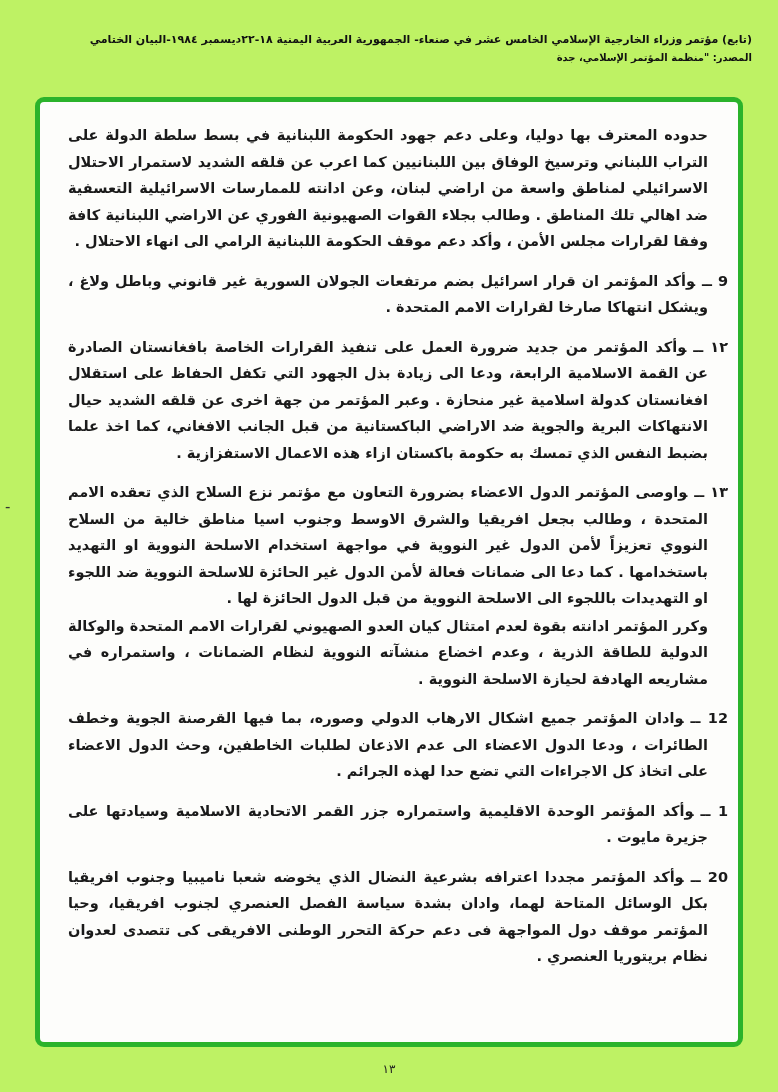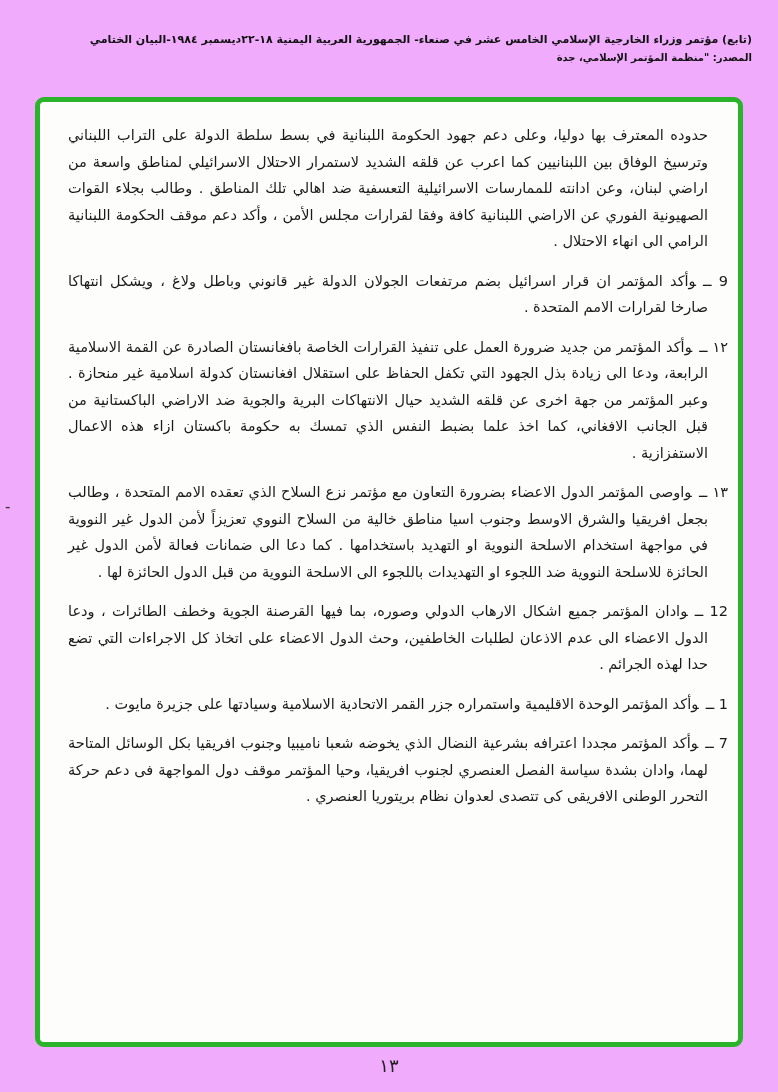--- a/index.html
+++ b/index.html
@@ -4,21 +4,21 @@
 <style>
   html, body {
     margin: 0;
     padding: 0;
     background: #ffffff;
   }
   .sheet {
     position: relative;
     width: 778px;
     height: 1092px;
-    background: #f0abfc;
+    background: #bef264;
     overflow: hidden;
     direction: rtl;
     font-family: "DejaVu Sans", sans-serif;
     color: #1a1a1a;
   }
   .header {
     position: absolute;
     top: 32px;
     right: 26px;
     left: 18px;
@@ -50,20 +50,21 @@
   .content {
     padding: 20px 10px 8px 28px;
     font-size: 14.5px;
     line-height: 26.5px;
     text-align: justify;
     color: #1a1a1a;
   }
   .para {
     margin: 0;
     padding-right: 20px;
+    font-weight: bold;
   }
   .intro {
     margin-bottom: 13px;
   }
   .item {
     margin-bottom: 13px;
   }
   .item .first {
     text-indent: -20px; 
   }
@@ -73,21 +74,21 @@
   .marker {
     margin-left: 7px;
     white-space: nowrap;
   }
   .pageno {
     position: absolute;
     bottom: 16px;
     left: 0;
     width: 100%;
     text-align: center;
-    font-size: 18px;
+    font-size: 12px;
     color: #222;
   }
   .stray-mark {
     position: absolute;
     top: 498px;
     left: 5px;
     font-size: 15px;
     color: #333;
     direction: ltr;
   }
@@ -103,41 +104,42 @@
   </div>
 
   <div class="stray-mark">-</div>
 
   <div class="frame">
     <div class="content">
 
       <p class="para intro">حدوده المعترف بها دوليا، وعلى دعم جهود الحكومة اللبنانية في بسط سلطة الدولة على التراب اللبناني وترسيخ الوفاق بين اللبنانيين كما اعرب عن قلقه الشديد لاستمرار الاحتلال الاسرائيلي لمناطق واسعة من اراضي لبنان، وعن ادانته للممارسات الاسرائيلية التعسفية ضد اهالي تلك المناطق . وطالب بجلاء القوات الصهيونية الفوري عن الاراضي اللبنانية كافة وفقا لقرارات مجلس الأمن ، وأكد دعم موقف الحكومة اللبنانية الرامي الى انهاء الاحتلال .</p>
 
       <div class="item">
-        <p class="para first"><span class="marker">9 ــ</span><span class="txt">وأكد المؤتمر ان قرار اسرائيل بضم مرتفعات الجولان الدولة غير قانوني وباطل ولاغ ، ويشكل انتهاكا صارخا لقرارات الامم المتحدة .</span></p>
+        <p class="para first"><span class="marker">9 ــ</span><span class="txt">وأكد المؤتمر ان قرار اسرائيل بضم مرتفعات الجولان السورية غير قانوني وباطل ولاغ ، ويشكل انتهاكا صارخا لقرارات الامم المتحدة .</span></p>
       </div>
 
       <div class="item">
         <p class="para first"><span class="marker">١٢ ــ</span><span class="txt">وأكد المؤتمر من جديد ضرورة العمل على تنفيذ القرارات الخاصة بافغانستان الصادرة عن القمة الاسلامية الرابعة، ودعا الى زيادة بذل الجهود التي تكفل الحفاظ على استقلال افغانستان كدولة اسلامية غير منحازة . وعبر المؤتمر من جهة اخرى عن قلقه الشديد حيال الانتهاكات البرية والجوية ضد الاراضي الباكستانية من قبل الجانب الافغاني، كما اخذ علما بضبط النفس الذي تمسك به حكومة باكستان ازاء هذه الاعمال الاستفزازية .</span></p>
       </div>
 
       <div class="item">
         <p class="para first"><span class="marker">١٣ ــ</span><span class="txt">واوصى المؤتمر الدول الاعضاء بضرورة التعاون مع مؤتمر نزع السلاح الذي تعقده الامم المتحدة ، وطالب بجعل افريقيا والشرق الاوسط وجنوب اسيا مناطق خالية من السلاح النووي تعزيزاً لأمن الدول غير النووية في مواجهة استخدام الاسلحة النووية او التهديد باستخدامها . كما دعا الى ضمانات فعالة لأمن الدول غير الحائزة للاسلحة النووية ضد اللجوء او التهديدات باللجوء الى الاسلحة النووية من قبل الدول الحائزة لها .</span></p>
+        <p class="para">وكرر المؤتمر ادانته بقوة لعدم امتثال كيان العدو الصهيوني لقرارات الامم المتحدة والوكالة الدولية للطاقة الذرية ، وعدم اخضاع منشآته النووية لنظام الضمانات ، واستمراره في مشاريعه الهادفة لحيازة الاسلحة النووية .</p>
       </div>
 
       <div class="item">
         <p class="para first"><span class="marker">12 ــ</span><span class="txt">وادان المؤتمر جميع اشكال الارهاب الدولي وصوره، بما فيها القرصنة الجوية وخطف الطائرات ، ودعا الدول الاعضاء الى عدم الاذعان لطلبات الخاطفين، وحث الدول الاعضاء على اتخاذ كل الاجراءات التي تضع حدا لهذه الجرائم .</span></p>
       </div>
 
       <div class="item">
         <p class="para first"><span class="marker">1 ــ</span><span class="txt">وأكد المؤتمر الوحدة الاقليمية واستمراره جزر القمر الاتحادية الاسلامية وسيادتها على جزيرة مايوت .</span></p>
       </div>
 
       <div class="item">
-        <p class="para first"><span class="marker">7 ــ</span><span class="txt">وأكد المؤتمر مجددا اعترافه بشرعية النضال الذي يخوضه شعبا ناميبيا وجنوب افريقيا بكل الوسائل المتاحة لهما، وادان بشدة سياسة الفصل العنصري لجنوب افريقيا، وحيا المؤتمر موقف دول المواجهة فى دعم حركة التحرر الوطنى الافريقى كى تتصدى لعدوان نظام بريتوريا العنصري .</span></p>
+        <p class="para first"><span class="marker">20 ــ</span><span class="txt">وأكد المؤتمر مجددا اعترافه بشرعية النضال الذي يخوضه شعبا ناميبيا وجنوب افريقيا بكل الوسائل المتاحة لهما، وادان بشدة سياسة الفصل العنصري لجنوب افريقيا، وحيا المؤتمر موقف دول المواجهة فى دعم حركة التحرر الوطنى الافريقى كى تتصدى لعدوان نظام بريتوريا العنصري .</span></p>
       </div>
 
     </div>
   </div>
 
   <div class="pageno">١٣</div>
 
 </div>
 
 </body></html>

